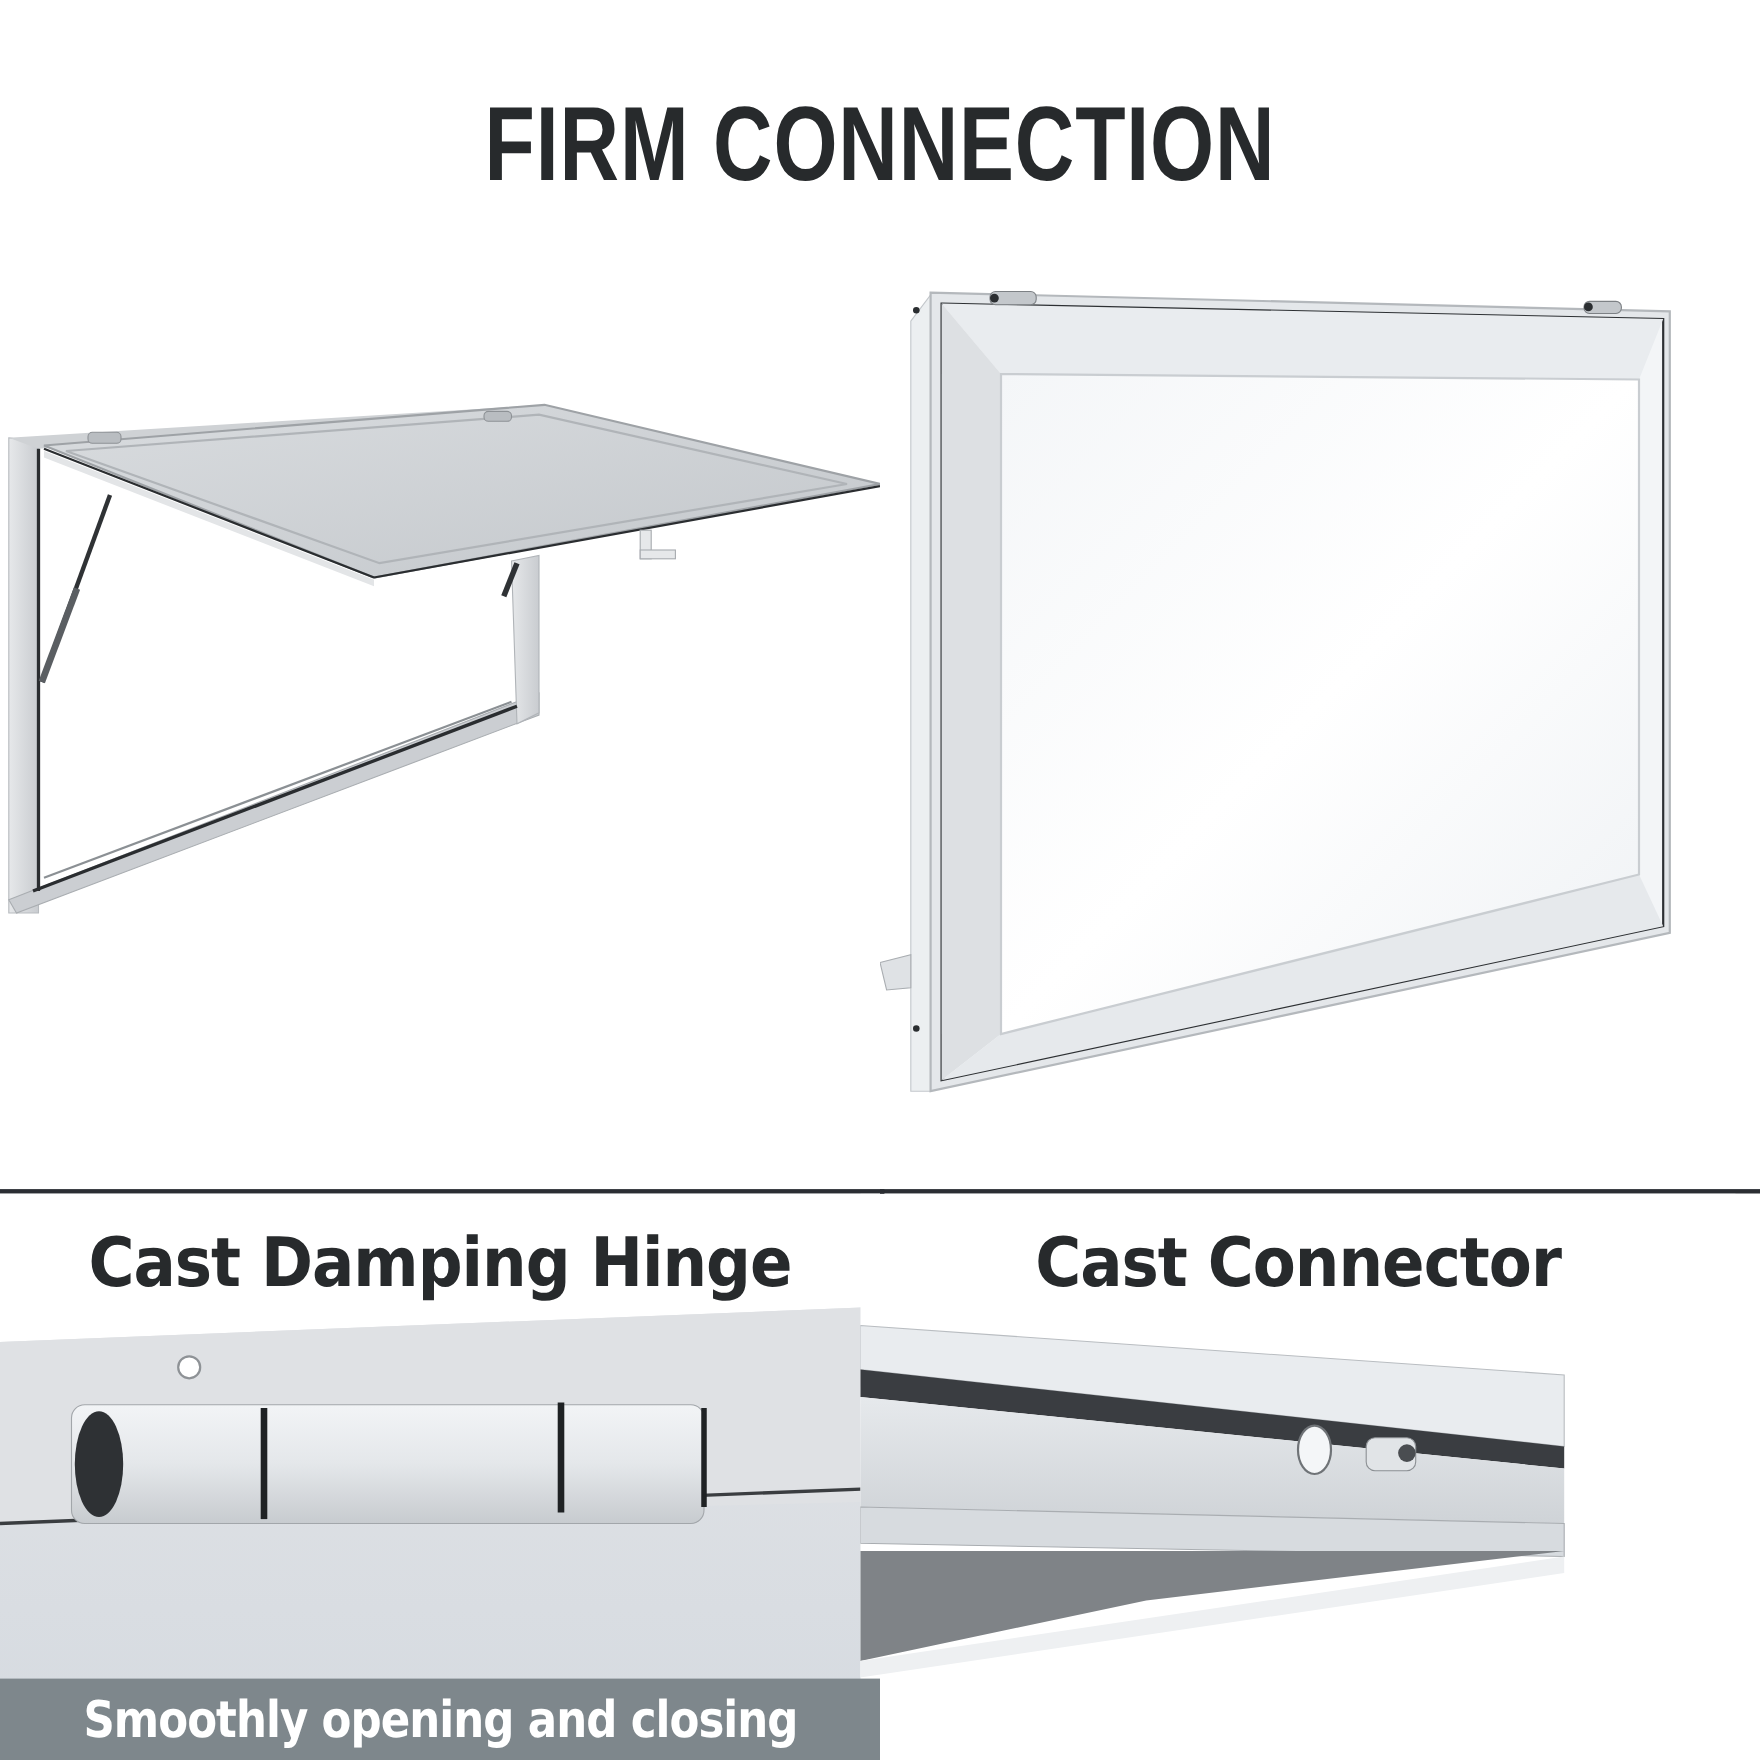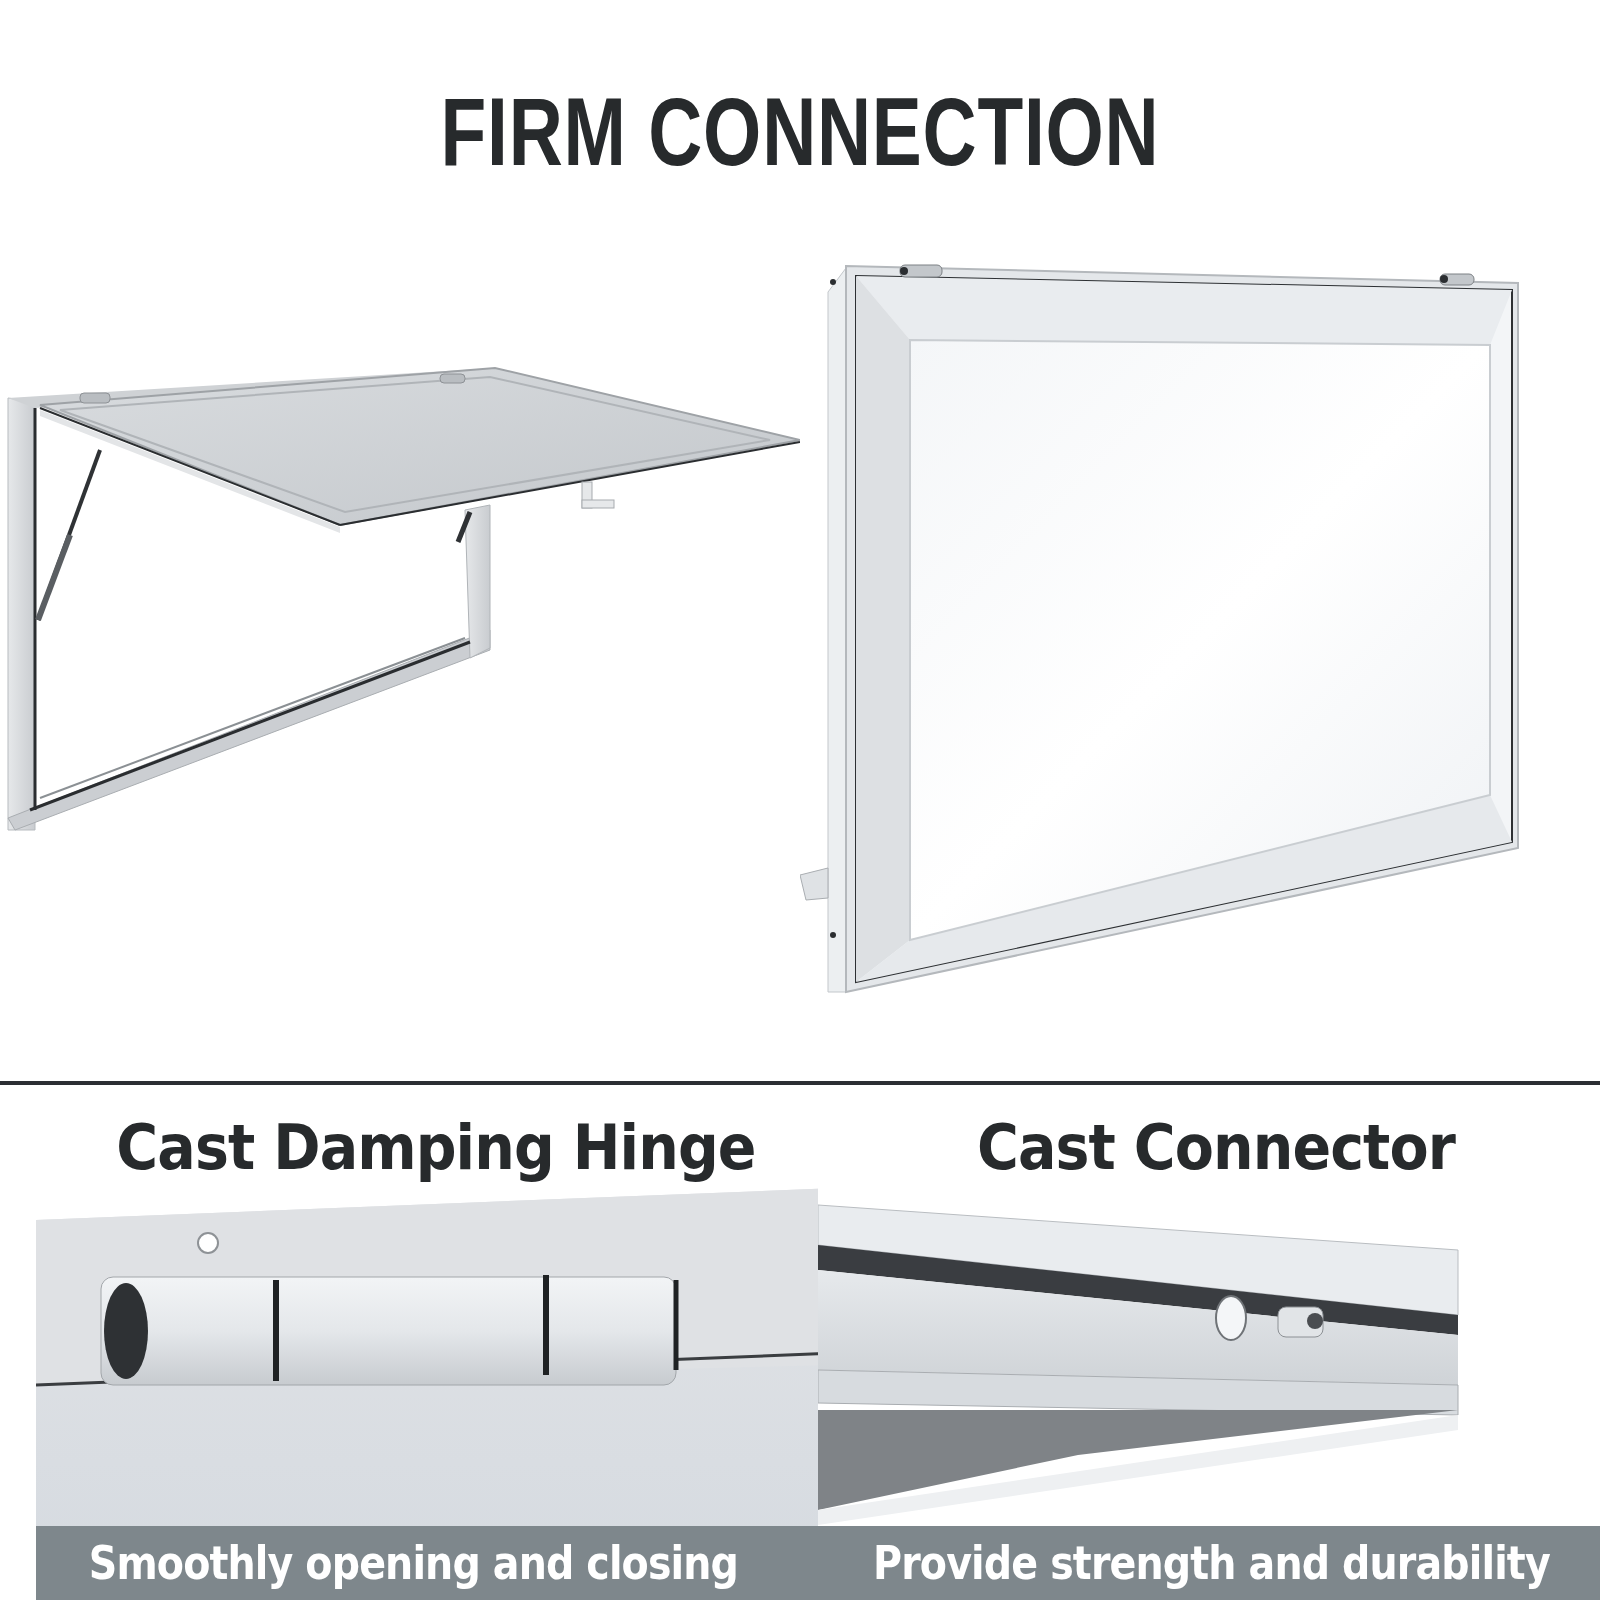--- a/index.html
+++ b/index.html
@@ -13,37 +13,37 @@
     }
 
     .hero { position: absolute; top: 250px; height: 780px; }
     .hero-left { left: 0; width: 800px; }
     .hero-right { left: 800px; width: 800px; }
     .hero svg { width: 100%; height: 100%; display: block; }
 
     .hline { position: absolute; left: 0; top: 1081px; width: 1600px; height: 4px; background: #2b2e33; }
     .vline { position: absolute; left: 800px; top: 1081px; width: 4px; height: 519px; background: #2b2e33; }
 
-    .panel { position: absolute; top: 1085px; height: 515px; overflow: hidden; margin-left: 36px; }
+    .panel { position: absolute; top: 1085px; height: 515px; overflow: hidden; }
     .panel-left { left: 0; width: 800px; }
     .panel-right { left: 782px; width: 796px; }
 
     .panel-title {
       position: absolute; left: 0; width: 100%; top: 26px; text-align: center;
       font-family: "DejaVu Sans", sans-serif; font-weight: 700; font-size: 62px;
       color: #272a2c; letter-spacing: -1px; z-index: 3;
       transform: scaleX(0.92);
     }
 
     .panel-img { position: absolute; left: 0; top: 0; width: 100%; height: 100%; }
     .panel-img svg { width: 100%; height: 100%; display: block; }
 
     .caption {
       position: absolute; left: 0; bottom: 0; width: 100%; height: 74px;
-      background: #7e878c; color: #ffffff; text-align: left;
+      background: #7e878c; color: #ffffff; text-align: center;
       font-family: "DejaVu Sans", sans-serif; font-weight: 700; font-size: 46px;
       line-height: 74px; z-index: 3; letter-spacing: -1px; white-space: nowrap;
     }
     .caption span { display: inline-block; transform: scaleX(0.86); transform-origin: center; }
   </style>
 </head>
 <body>
 
 <div class="headline">FIRM CONNECTION</div>
 
@@ -168,16 +168,13 @@
       <polygon points="0,185 640,250 640,300 0,285" fill="url(#rail)"></polygon>
       <polygon points="0,285 640,300 640,330 0,318" fill="#d7dbdf" stroke="#a9adb1"></polygon>
       <polygon points="0,325 0,425 260,370 640,325" fill="#7f8387"></polygon>
       <polygon points="0,425 640,330 640,345 0,440" fill="#eef0f2"></polygon>
       <ellipse cx="413" cy="233" rx="15" ry="22" fill="#f4f6f8" stroke="#6f7377" stroke-width="2"></ellipse>
       <rect x="460" y="222" width="45" height="30" rx="8" fill="#e1e4e7" stroke="#8c9094"></rect>
       <circle cx="497" cy="236" r="8" fill="#4a4d51"></circle>
     </svg>
   </div>
   <div class="panel-title">Cast Connector</div>
-  <div class="caption">
-    <span>Provide strength and durability</span>
-  </div>
 </div>
 
 </body></html>

